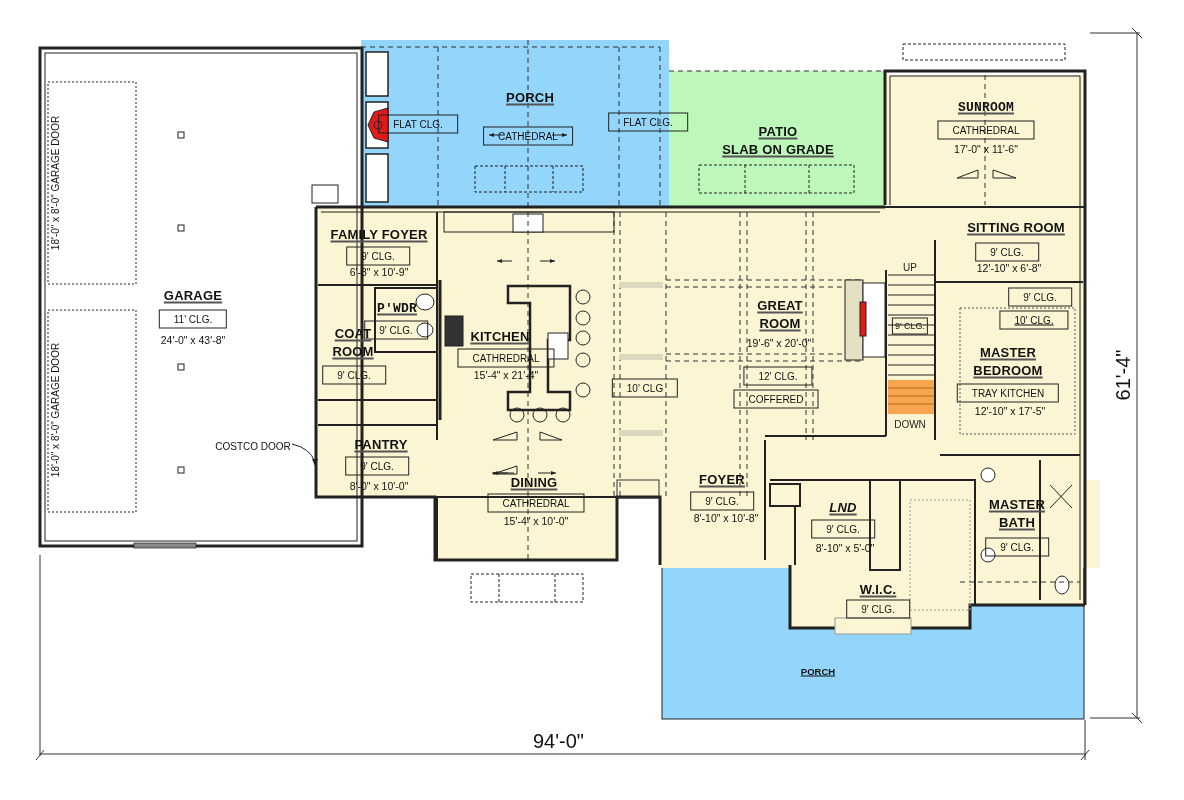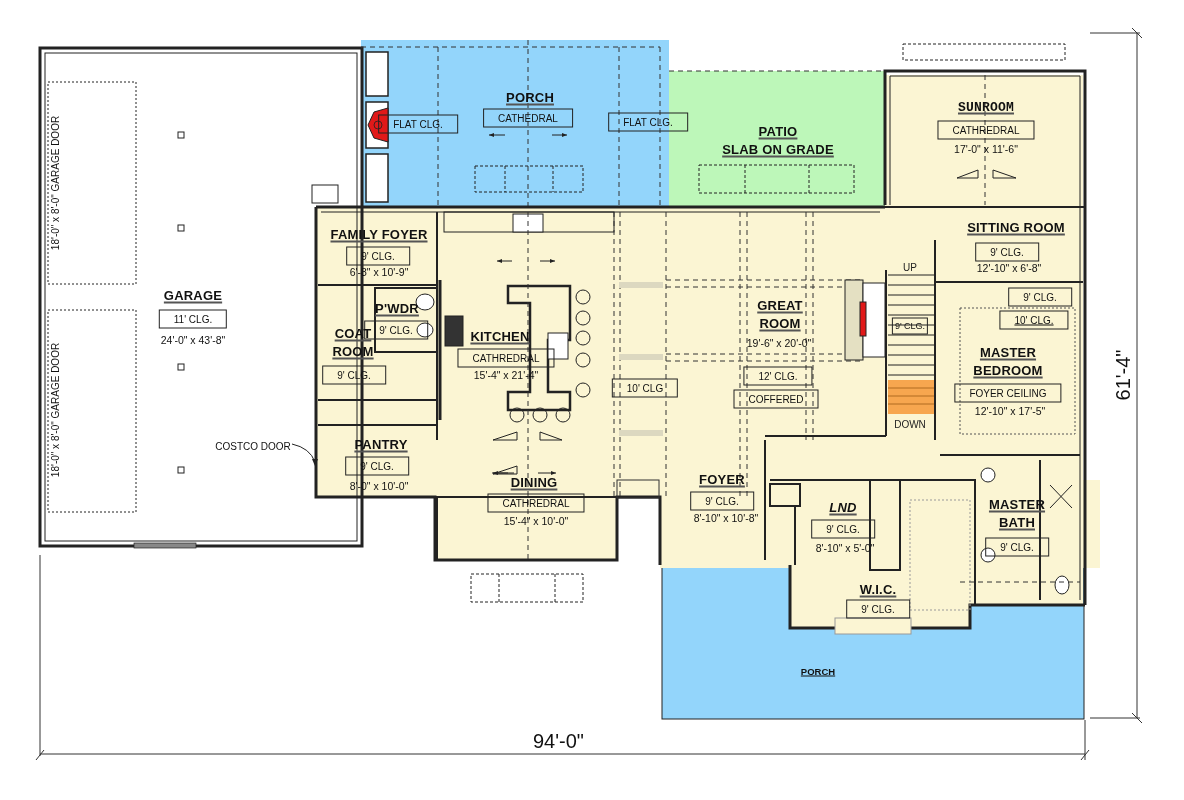--- a/index.html
+++ b/index.html
@@ -228,36 +228,36 @@
 </svg>
 
 <div class="lbl vert note" style="left:55px; top:183px;">18'-0" x 8'-0" GARAGE DOOR</div>
 <div class="lbl vert note" style="left:55px; top:410px;">18'-0" x 8'-0" GARAGE DOOR</div>
 <div class="lbl room-name" style="left:193px; top:295px;">GARAGE</div>
 <div class="lbl clg" style="left:193px; top:319px;">11' CLG.</div>
 <div class="lbl dim" style="left:193px; top:340px;">24'-0" x 43'-8"</div>
 <div class="lbl note" style="left:253px; top:446px;">COSTCO DOOR</div>
 
 <div class="lbl room-name" style="left:530px; top:97px;">PORCH</div>
-<div class="lbl clg" style="left:528px; top:118px;">CATHEDRAL</div>
+<div class="lbl clg" style="left:528px; top:136px;">CATHEDRAL</div>
 <div class="lbl clg" style="left:418px; top:124px;">FLAT CLG.</div>
 <div class="lbl clg" style="left:648px; top:122px;">FLAT CLG.</div>
 
 <div class="lbl room-name" style="left:778px; top:131px;">PATIO</div>
 <div class="lbl room-name" style="left:778px; top:149px;">SLAB ON GRADE</div>
 
 <div class="lbl room-name" style="left:986px; top:107px;font-family:Liberation Mono, monospace;">SUNROOM</div>
 <div class="lbl clg" style="left:986px; top:130px;">CATHREDRAL</div>
 <div class="lbl dim" style="left:986px; top:149px;">17'-0" x 11'-6"</div>
 
 <div class="lbl room-name" style="left:379px; top:234px;">FAMILY FOYER</div>
 <div class="lbl clg" style="left:378px; top:256px;">9' CLG.</div>
 <div class="lbl dim" style="left:379px; top:272px;">6'-8" x 10'-9"</div>
 
-<div class="lbl room-name" style="left:397px; top:308px;">P'WDR</div>
+<div class="lbl room-name" style="left:397px; top:308px;font-family:Liberation Mono, monospace;">P'WDR</div>
 <div class="lbl clg" style="left:396px; top:330px;">9' CLG.</div>
 
 <div class="lbl room-name" style="left:353px; top:333px;">COAT</div>
 <div class="lbl room-name" style="left:353px; top:351px;">ROOM</div>
 <div class="lbl clg" style="left:354px; top:375px;">9' CLG.</div>
 
 <div class="lbl room-name" style="left:500px; top:336px;">KITCHEN</div>
 <div class="lbl clg" style="left:506px; top:358px;">CATHREDRAL</div>
 <div class="lbl dim" style="left:506px; top:375px;">15'-4" x 21'-4"</div>
 
@@ -281,21 +281,21 @@
 <div class="lbl stairs-lbl" style="left:910px; top:424px;">DOWN</div>
 
 <div class="lbl room-name" style="left:1016px; top:227px;">SITTING ROOM</div>
 <div class="lbl clg" style="left:1007px; top:252px;">9' CLG.</div>
 <div class="lbl dim" style="left:1009px; top:268px;">12'-10" x 6'-8"</div>
 
 <div class="lbl clg" style="left:1040px; top:297px;">9' CLG.</div>
 <div class="lbl clg" style="left:1034px; top:320px;text-decoration:underline;">10' CLG.</div>
 <div class="lbl room-name" style="left:1008px; top:352px;">MASTER</div>
 <div class="lbl room-name" style="left:1008px; top:370px;">BEDROOM</div>
-<div class="lbl clg" style="left:1008px; top:393px;">FOYER CEILING</div>
+<div class="lbl clg" style="left:1008px; top:393px;">TRAY KITCHEN</div>
 <div class="lbl dim" style="left:1010px; top:411px;">12'-10" x 17'-5"</div>
 
 <div class="lbl room-name" style="left:722px; top:479px;">FOYER</div>
 <div class="lbl clg" style="left:722px; top:501px;">9' CLG.</div>
 <div class="lbl dim" style="left:726px; top:518px;">8'-10" x 10'-8"</div>
 
 <div class="lbl room-name" style="left:843px; top:507px;font-style:italic;">LND</div>
 <div class="lbl clg" style="left:843px; top:529px;">9' CLG.</div>
 <div class="lbl dim" style="left:845px; top:548px;">8'-10" x 5'-0"</div>
 

